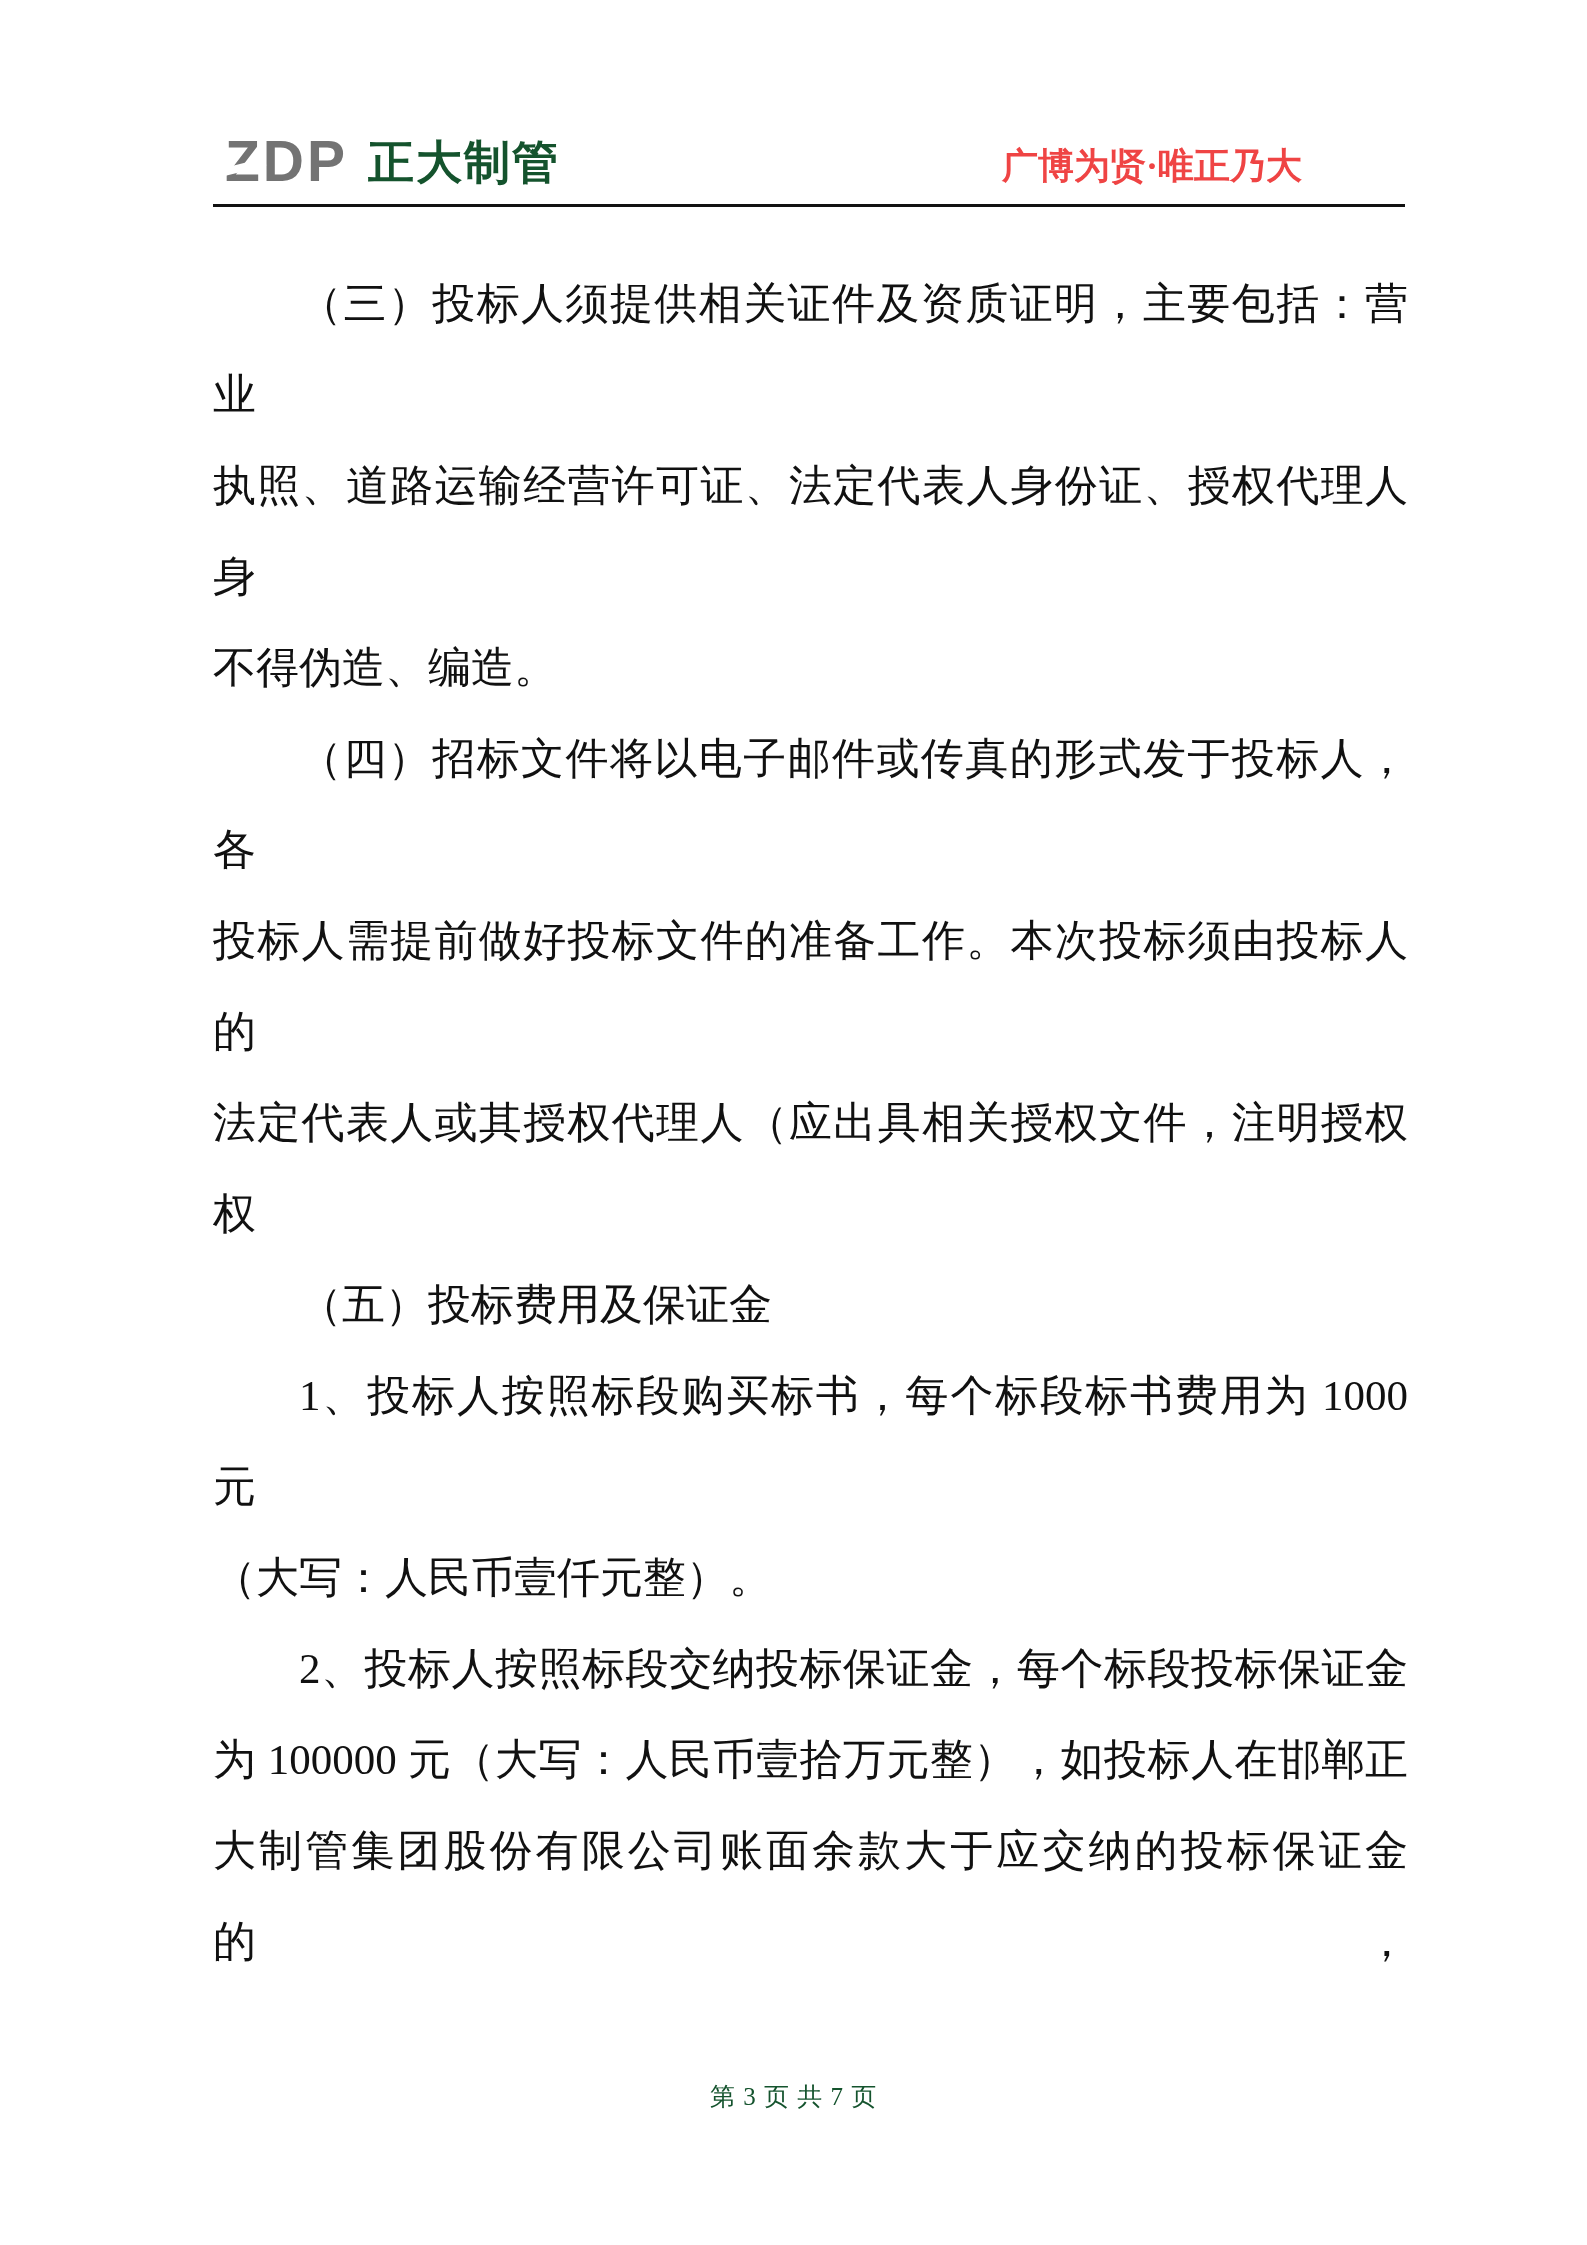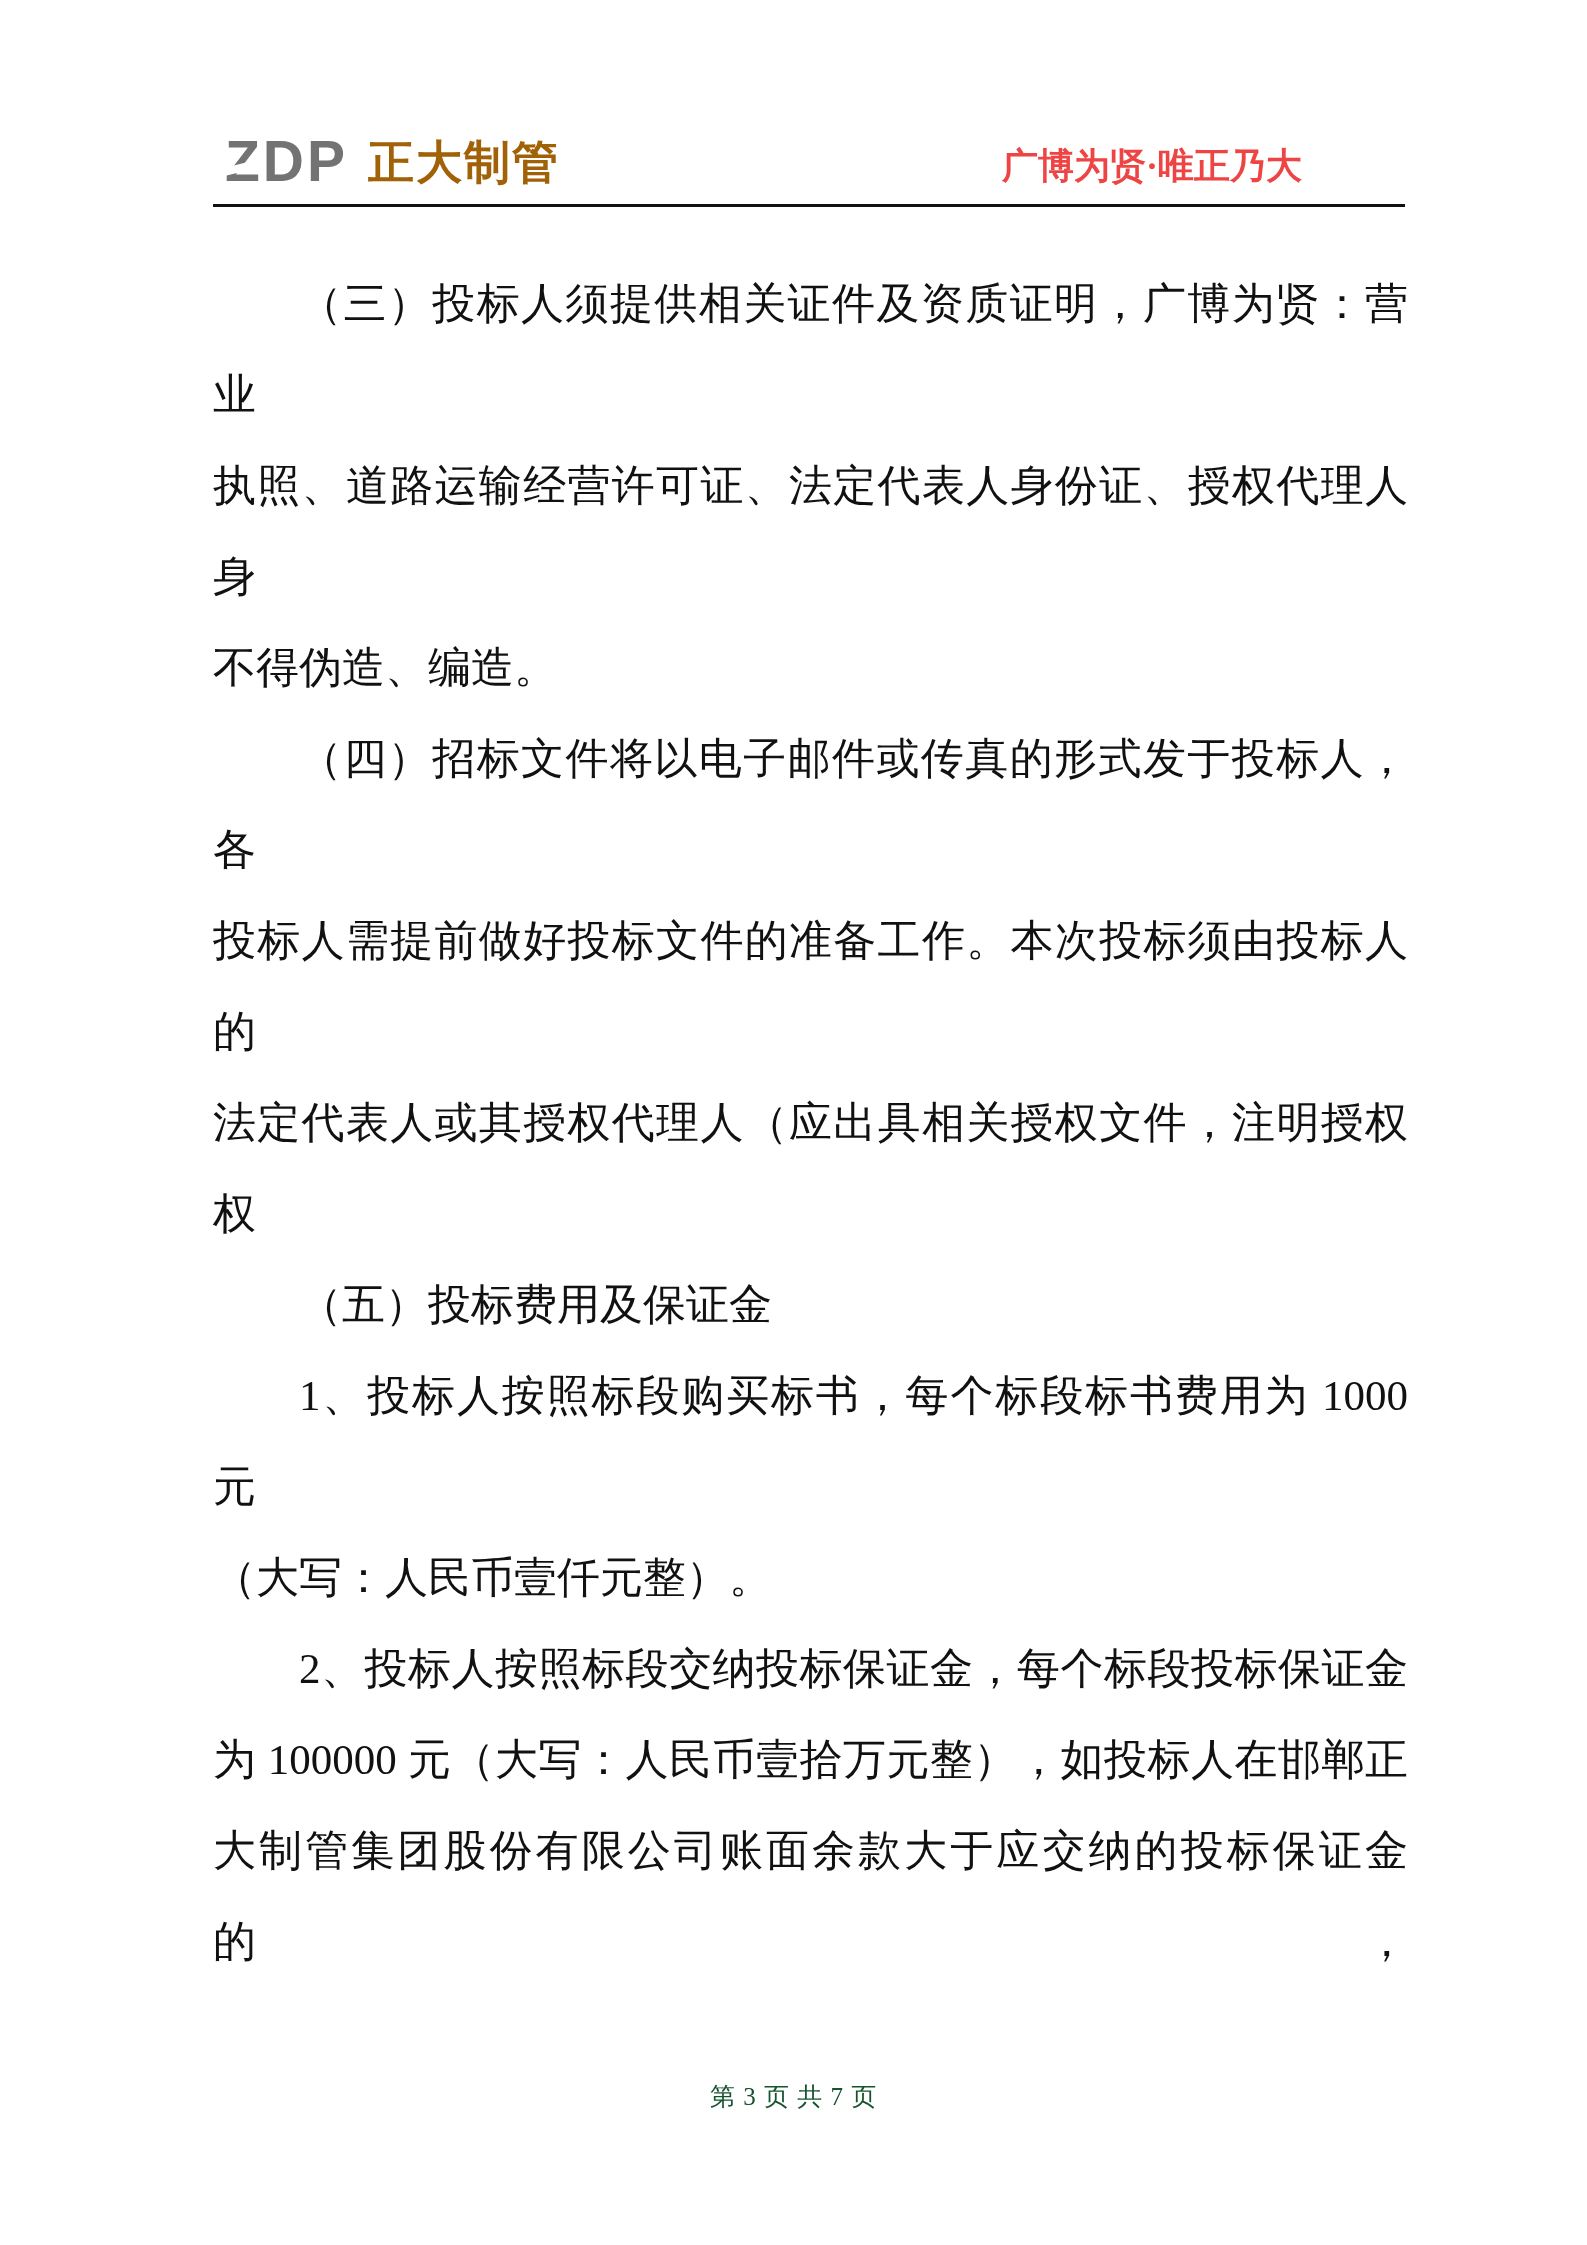--- a/index.html
+++ b/index.html
@@ -26,21 +26,21 @@
   .logo .swoosh{
     position:absolute;left:-3px;top:27px;width:44px;height:8px;
     background:#ffffff;transform:rotate(-14deg);
     pointer-events:none;
   }
   .logo .cname{
     display:inline-block;vertical-align:top;
     margin-left:16px;margin-top:2px;
     font-family:"Liberation Sans","DejaVu Sans",sans-serif;
     font-weight:700;font-size:46px;line-height:48px;
-    letter-spacing:2px;color:#a16207;
+    letter-spacing:2px;color:#14532d;
   }
   .tagline{
     position:absolute;left:1002px;top:146px;
     font-size:36px;line-height:40px;font-weight:700;
     letter-spacing:0px;color:#ef4444;
     white-space:nowrap;
   }
   .rule{
     position:absolute;left:213px;top:204px;
     width:1192px;height:3px;background:#111111;
@@ -74,21 +74,21 @@
     <span class="swoosh"></span>
     <span class="cname">正大制管</span>
   </div>
 
   <div class="tagline">广博为贤·唯正乃大</div>
 
   <div class="rule"></div>
 
   <div class="content" id="doc-body">
       <div class="para">
-        <div class="line first full">（三）投标人须提供相关证件及资质证明，广博为贤：营业</div>
+        <div class="line first full">（三）投标人须提供相关证件及资质证明，主要包括：营业</div>
         <div class="line full">执照、道路运输经营许可证、法定代表人身份证、授权代理人身</div>
         <div class="line">不得伪造、编造。</div>
       </div>
       <div class="para">
         <div class="line first full">（四）招标文件将以电子邮件或传真的形式发于投标人，各</div>
         <div class="line full">投标人需提前做好投标文件的准备工作。本次投标须由投标人的</div>
         <div class="line full">法定代表人或其授权代理人（应出具相关授权文件，注明授权权</div>
       </div>
       <div class="para">
         <div class="line first">（五）投标费用及保证金</div>

